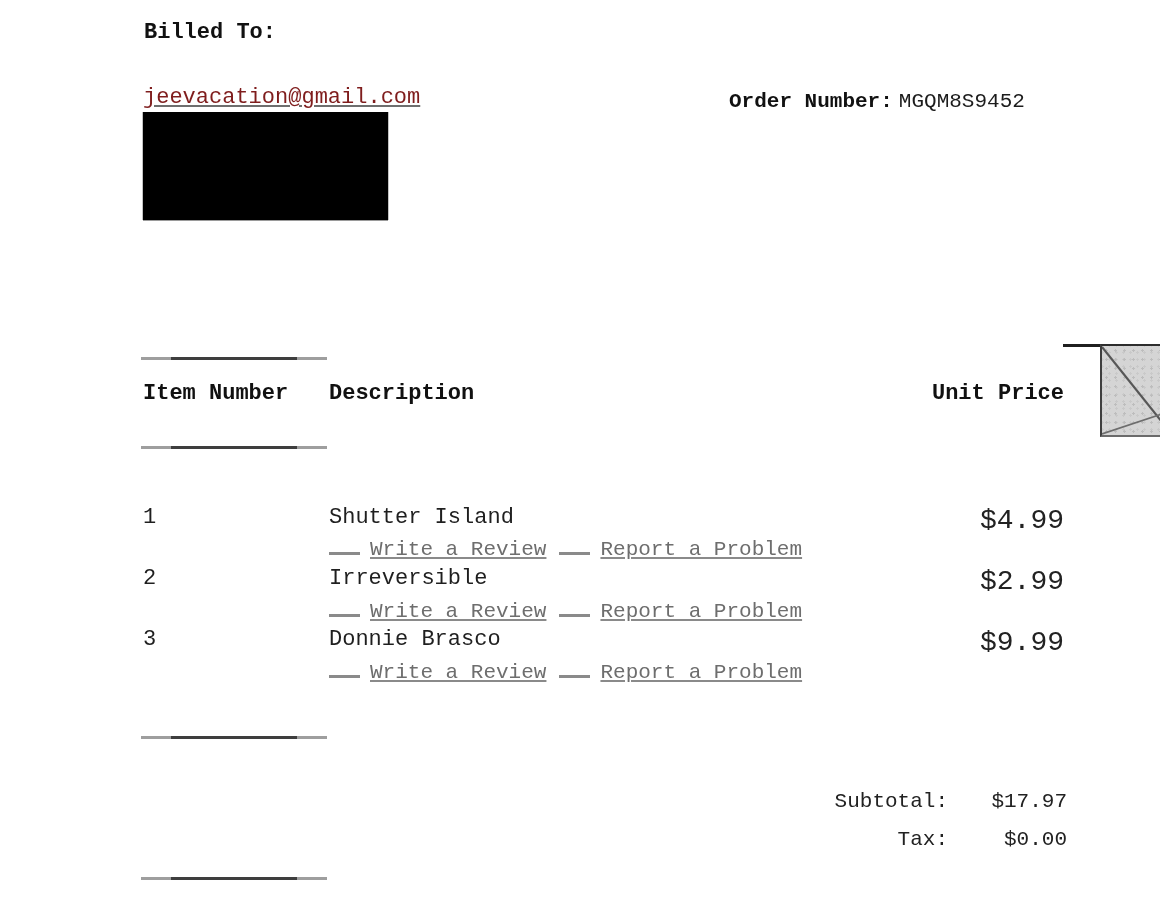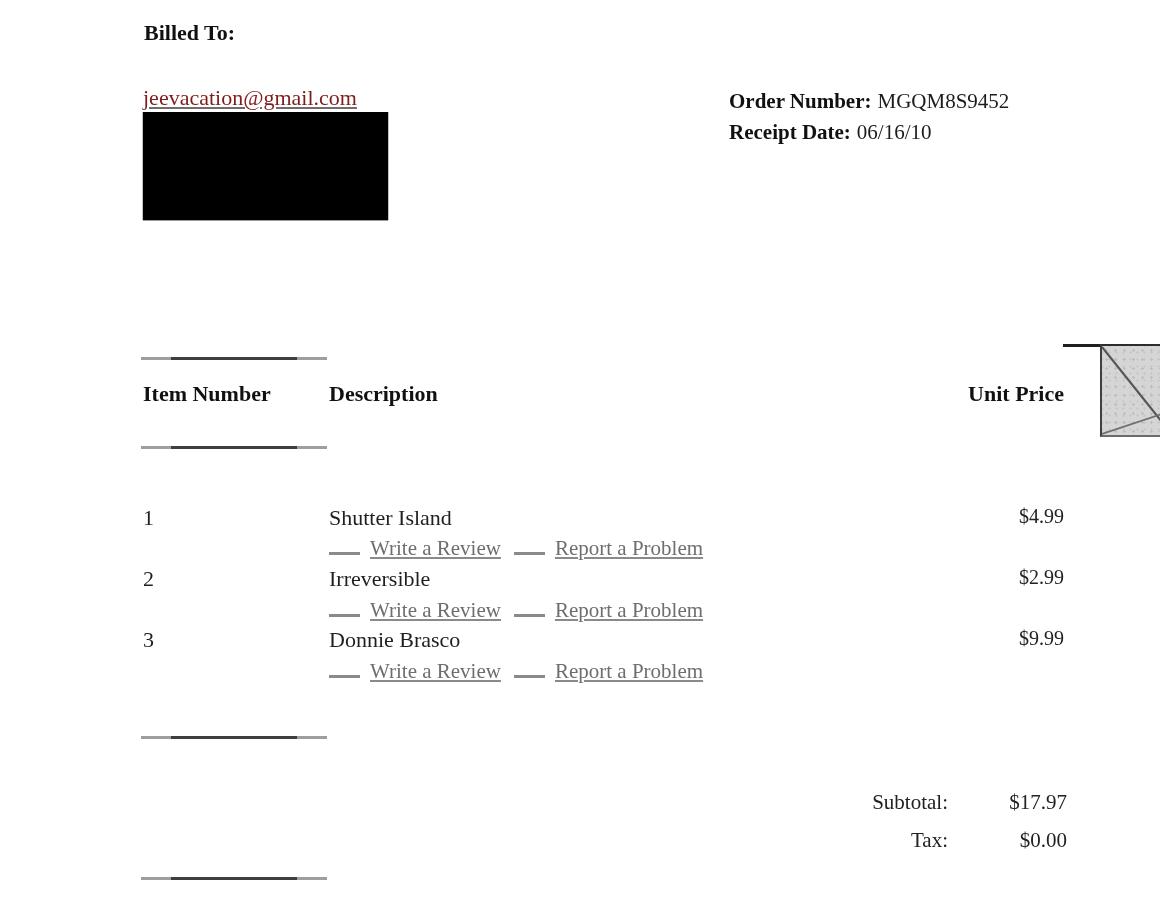--- a/index.html
+++ b/index.html
@@ -2,21 +2,21 @@
 <html><head>
 <meta charset="utf-8">
 <style>
   html, body { margin: 0; padding: 0; background: #ffffff; }
   .page {
     position: relative;
     width: 1160px;
     height: 898px;
     background: #ffffff;
     overflow: hidden;
-    font-family: Liberation Serif, serif;
+    font-family: Liberation Mono, monospace;
     color: #1c1c1c;
   }
   .abs { position: absolute; }
 
   .billed-heading {
     left: 144px; top: 20px;
     font-size: 22px; font-weight: bold; color: #111;
     white-space: nowrap;
   }
   .email-link {
@@ -75,21 +75,21 @@
     border-left: 2px solid #3f3f3f;
     border-top: 2px solid #2d2d2d;
     border-bottom: 2px solid #6b6b6b;
     box-sizing: border-box;
   }
   .img-placeholder svg { display: block; width: 100%; height: 100%; }
 
   .cell { font-size: 22px; color: #1f1f1f; white-space: nowrap; }
   .num-col { left: 143px; }
   .desc-col { left: 329px; }
-  .price-col { right: 96px; font-size: 20px; color: #222; }
+  .price-col { right: 96px; font-size: 28px; color: #222; }
 
   .row-y-0 { top: 505px; }
   .row-y-1 { top: 566px; }
   .row-y-2 { top: 627px; }
   .links-y-0 { top: 536px; }
   .links-y-1 { top: 598px; }
   .links-y-2 { top: 659px; }
 
   .links-row {
     left: 329px;
@@ -125,21 +125,20 @@
 <div class="page">
 
   <div class="abs billed-heading">Billed To:</div>
 
   <a class="abs email-link">jeevacation@gmail.com</a>
 
   <div class="abs redacted"></div>
 
   <div class="abs order-info">
     <div><b>Order Number:</b><span class="val">MGQM8S9452</span></div>
-    <div><b>Receipt Date:</b><span class="val">06/16/10</span></div>
   </div>
 
   <div class="abs rule rule-1"></div>
 
   <div class="abs th th-item">Item Number</div>
   <div class="abs th th-desc">Description</div>
   <div class="abs th th-price">Unit Price</div>
 
   <div class="abs rule rule-2"></div>
 

